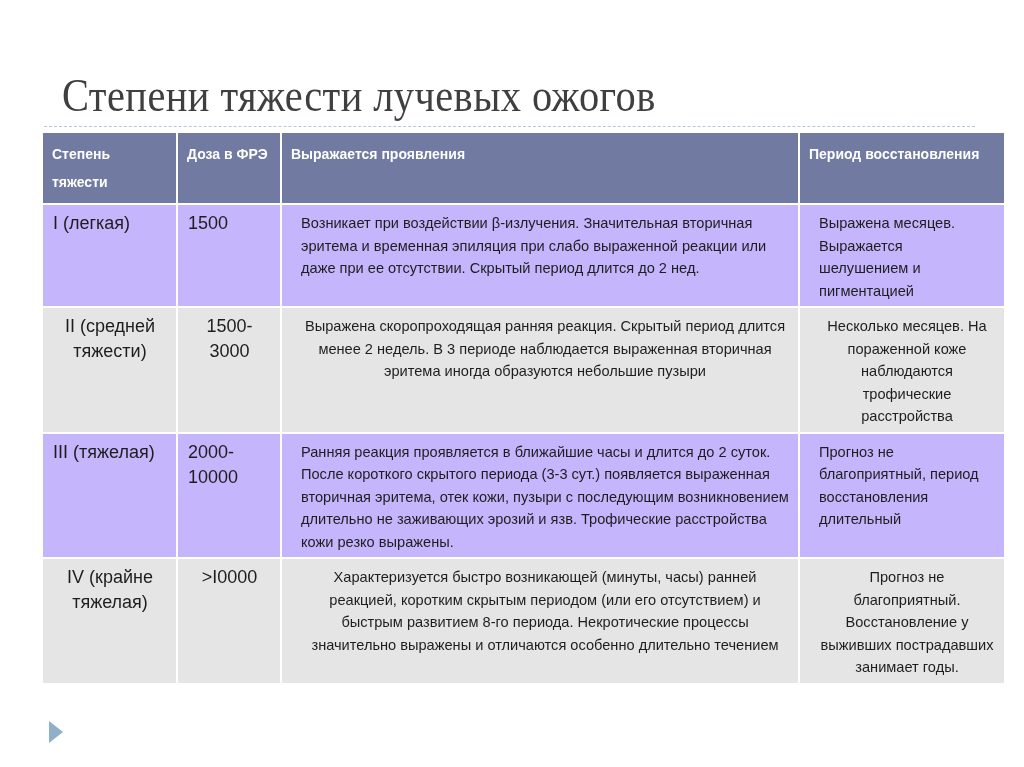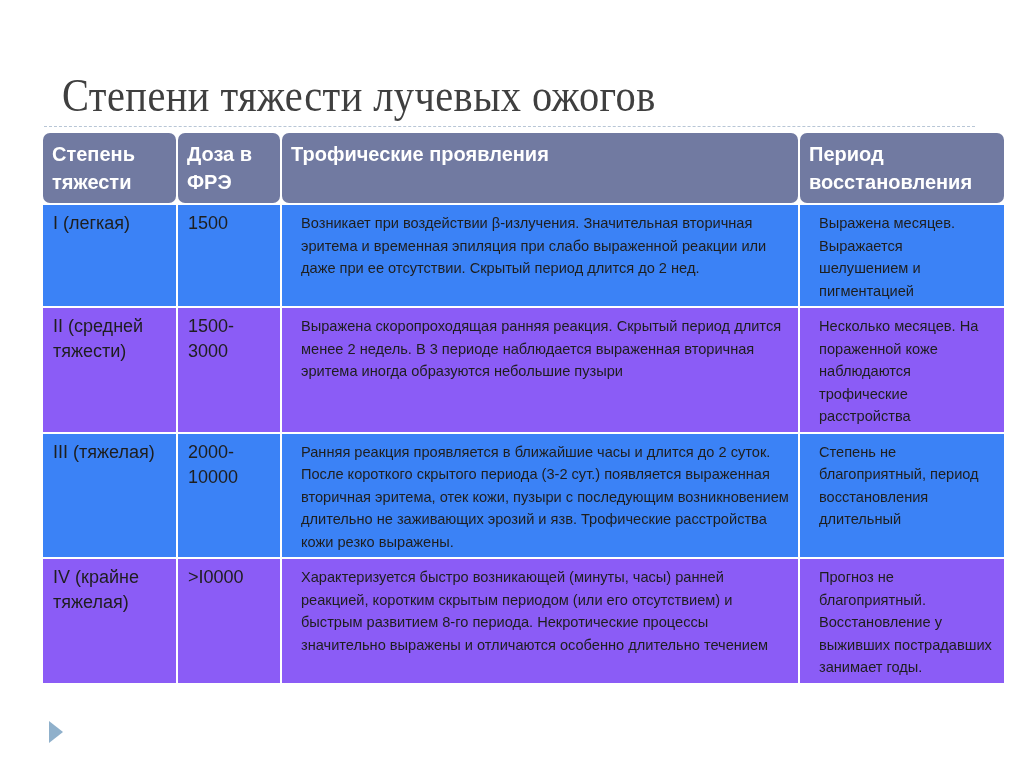--- a/index.html
+++ b/index.html
@@ -1,66 +1,66 @@
 <!DOCTYPE html>
 <html><head>
 <meta charset="utf-8">
 <style>
   html, body { margin:0; padding:0; }
   body { width:1024px; height:767px; background:#ffffff; position:relative; overflow:hidden; font-family:"Liberation Sans", "DejaVu Sans", sans-serif; }
   .title { position:absolute; left:62px; top:68px; font-family:"Liberation Serif", "DejaVu Serif", serif; font-size:47px; color:#3f3f3f; letter-spacing:0.5px; transform:scaleX(0.86); transform-origin:left top; white-space:nowrap; }
   .divider { position:absolute; left:44px; top:126px; width:931px; border-top:1.5px dashed #b8c6d6; }
   table.grid { position:absolute; left:43px; top:133px; width:955px; border-collapse:separate; border-spacing:2px 2px; margin:-2px; table-layout:fixed; }
-  table.grid th { background:#717aa1; color:#ffffff; font-weight:bold; font-size:20px; text-align:left; vertical-align:top; padding:7px 9px 6px 9px; line-height:28px; height:57px;border-radius:7px; }
+  table.grid th { background:#717aa1; color:#ffffff; font-weight:bold; font-size:14px; text-align:left; vertical-align:top; padding:7px 9px 6px 9px; line-height:28px; height:57px; }
   table.grid td { vertical-align:top; color:#1e1e1e; padding:6px 9px 4px 10px; }
   table.grid td.big { font-size:18px; line-height:25px; }
   table.grid td.small { font-size:14.6px; line-height:22.5px; padding-top:7px;padding-left:19px; }
-  tr.dark td { background:#3b82f6; }
-  tr.light td { background:#8b5cf6; }
+  tr.dark td { background:#c4b5fd; }
+  tr.light td { background:#e5e5e5;text-align:center; }
   .arrow { position:absolute; left:49px; top:721px; width:0; height:0; border-top:11px solid transparent; border-bottom:11px solid transparent; border-left:14px solid #8fb0cb; }
 </style>
 </head>
 <body>
 
 <div class="title">Степени тяжести лучевых ожогов</div>
 <div class="divider"></div>
 
 <table class="grid">
   <colgroup>
     <col style="width:133px">
     <col style="width:102px">
     <col style="width:516px">
     <col style="width:204px">
   </colgroup>
   <thead>
     <tr>
       <th>Степень тяжести</th>
       <th>Доза в ФРЭ</th>
-      <th>Трофические проявления</th>
+      <th>Выражается проявления</th>
       <th>Период восстановления</th>
     </tr>
   </thead>
   <tbody>
     <tr class="dark" style="height:98px">
       <td class="big">I (легкая)</td>
       <td class="big">1500</td>
       <td class="small">Возникает при воздействии β-излучения. Значительная вторичная эритема и временная эпиляция при слабо выраженной реакции или даже при ее отсутствии. Скрытый период длится до 2 нед.</td>
       <td class="small">Выражена месяцев. Выражается шелушением и пигментацией</td>
     </tr>
     <tr class="light" style="height:120px">
       <td class="big">II (средней тяжести)</td>
       <td class="big">1500-3000</td>
       <td class="small">Выражена скоропроходящая ранняя реакция. Скрытый период длится менее 2 недель. В 3 периоде наблюдается выраженная вторичная эритема иногда образуются небольшие пузыри</td>
       <td class="small">Несколько месяцев. На пораженной коже наблюдаются трофические расстройства</td>
     </tr>
     <tr class="dark" style="height:118px">
       <td class="big">III (тяжелая)</td>
       <td class="big">2000-10000</td>
-      <td class="small">Ранняя реакция проявляется в ближайшие часы и длится до 2 суток. После короткого скрытого периода (3-2 сут.) появляется выраженная вторичная эритема, отек кожи, пузыри с последующим возникновением длительно не заживающих эрозий и язв. Трофические расстройства кожи резко выражены.</td>
-      <td class="small">Степень не благоприятный, период восстановления длительный</td>
+      <td class="small">Ранняя реакция проявляется в ближайшие часы и длится до 2 суток. После короткого скрытого периода (3-3 сут.) появляется выраженная вторичная эритема, отек кожи, пузыри с последующим возникновением длительно не заживающих эрозий и язв. Трофические расстройства кожи резко выражены.</td>
+      <td class="small">Прогноз не благоприятный, период восстановления длительный</td>
     </tr>
     <tr class="light" style="height:123px">
       <td class="big">IV (крайне тяжелая)</td>
       <td class="big">&gt;I0000</td>
       <td class="small">Характеризуется быстро возникающей (минуты, часы) ранней реакцией, коротким скрытым периодом (или его отсутствием) и быстрым развитием 8-го периода. Некротические процессы значительно выражены и отличаются особенно длительно течением</td>
       <td class="small">Прогноз не благоприятный. Восстановление у выживших пострадавших занимает годы.</td>
     </tr>
   </tbody>
 </table>
 

